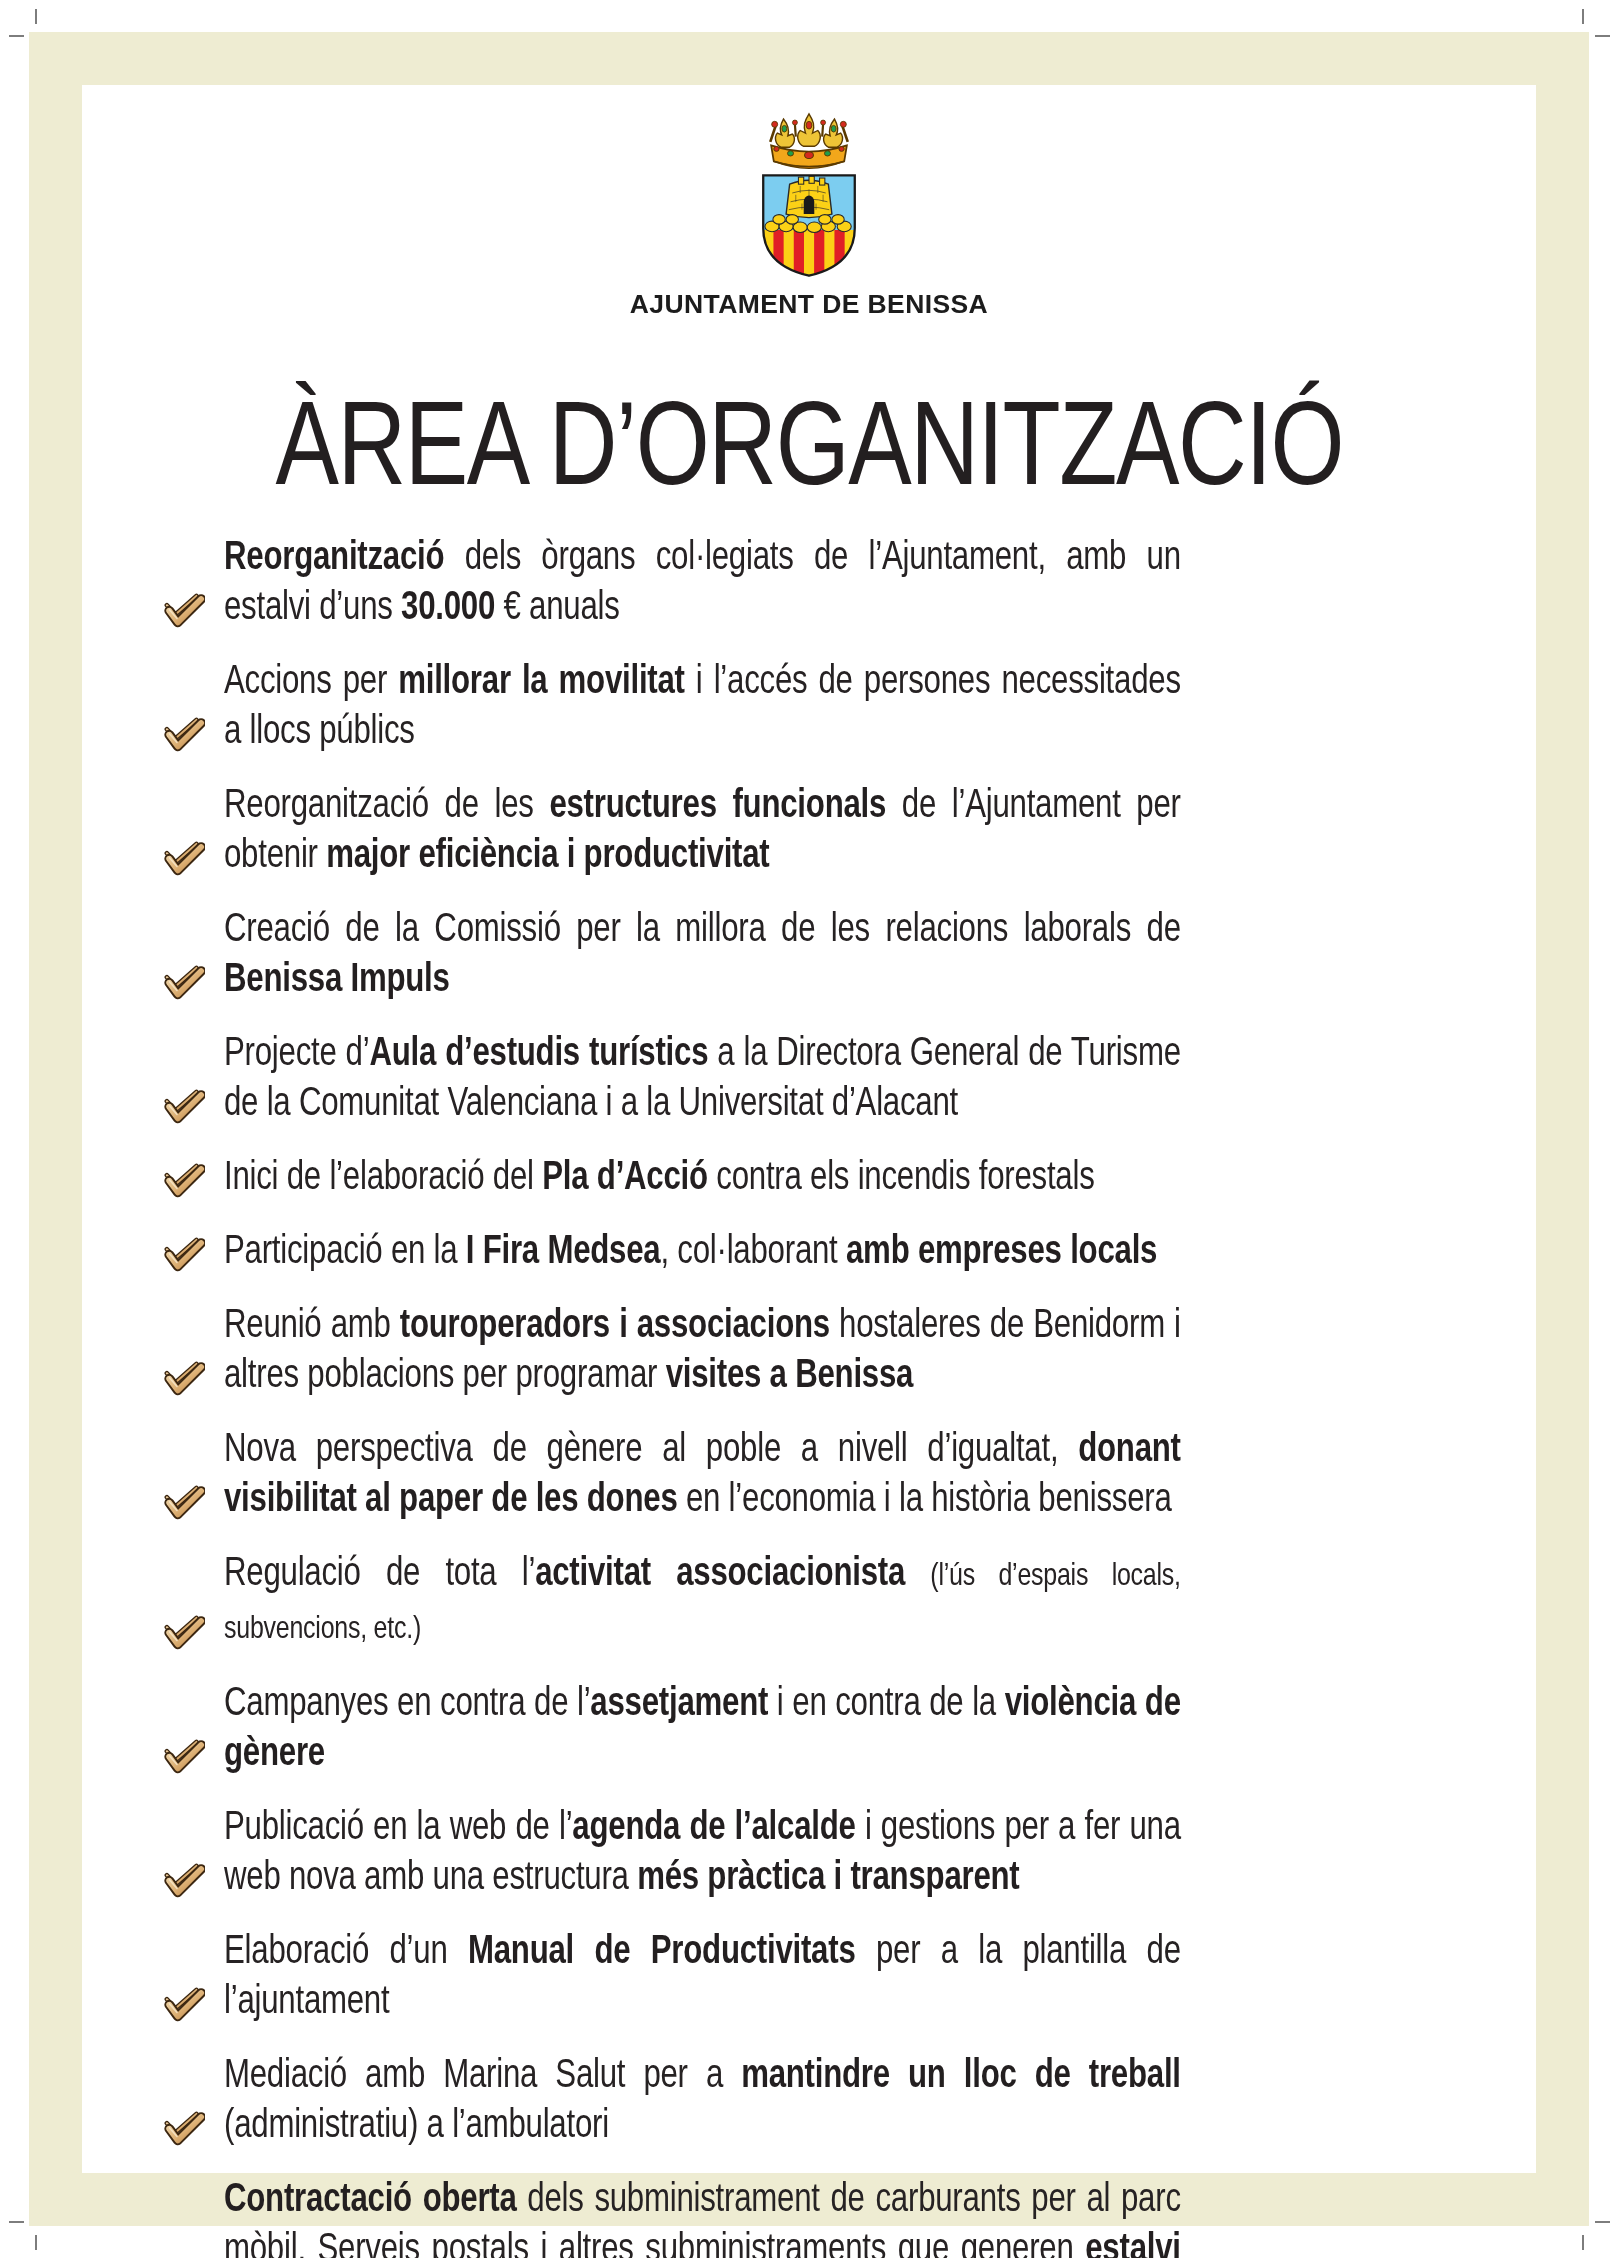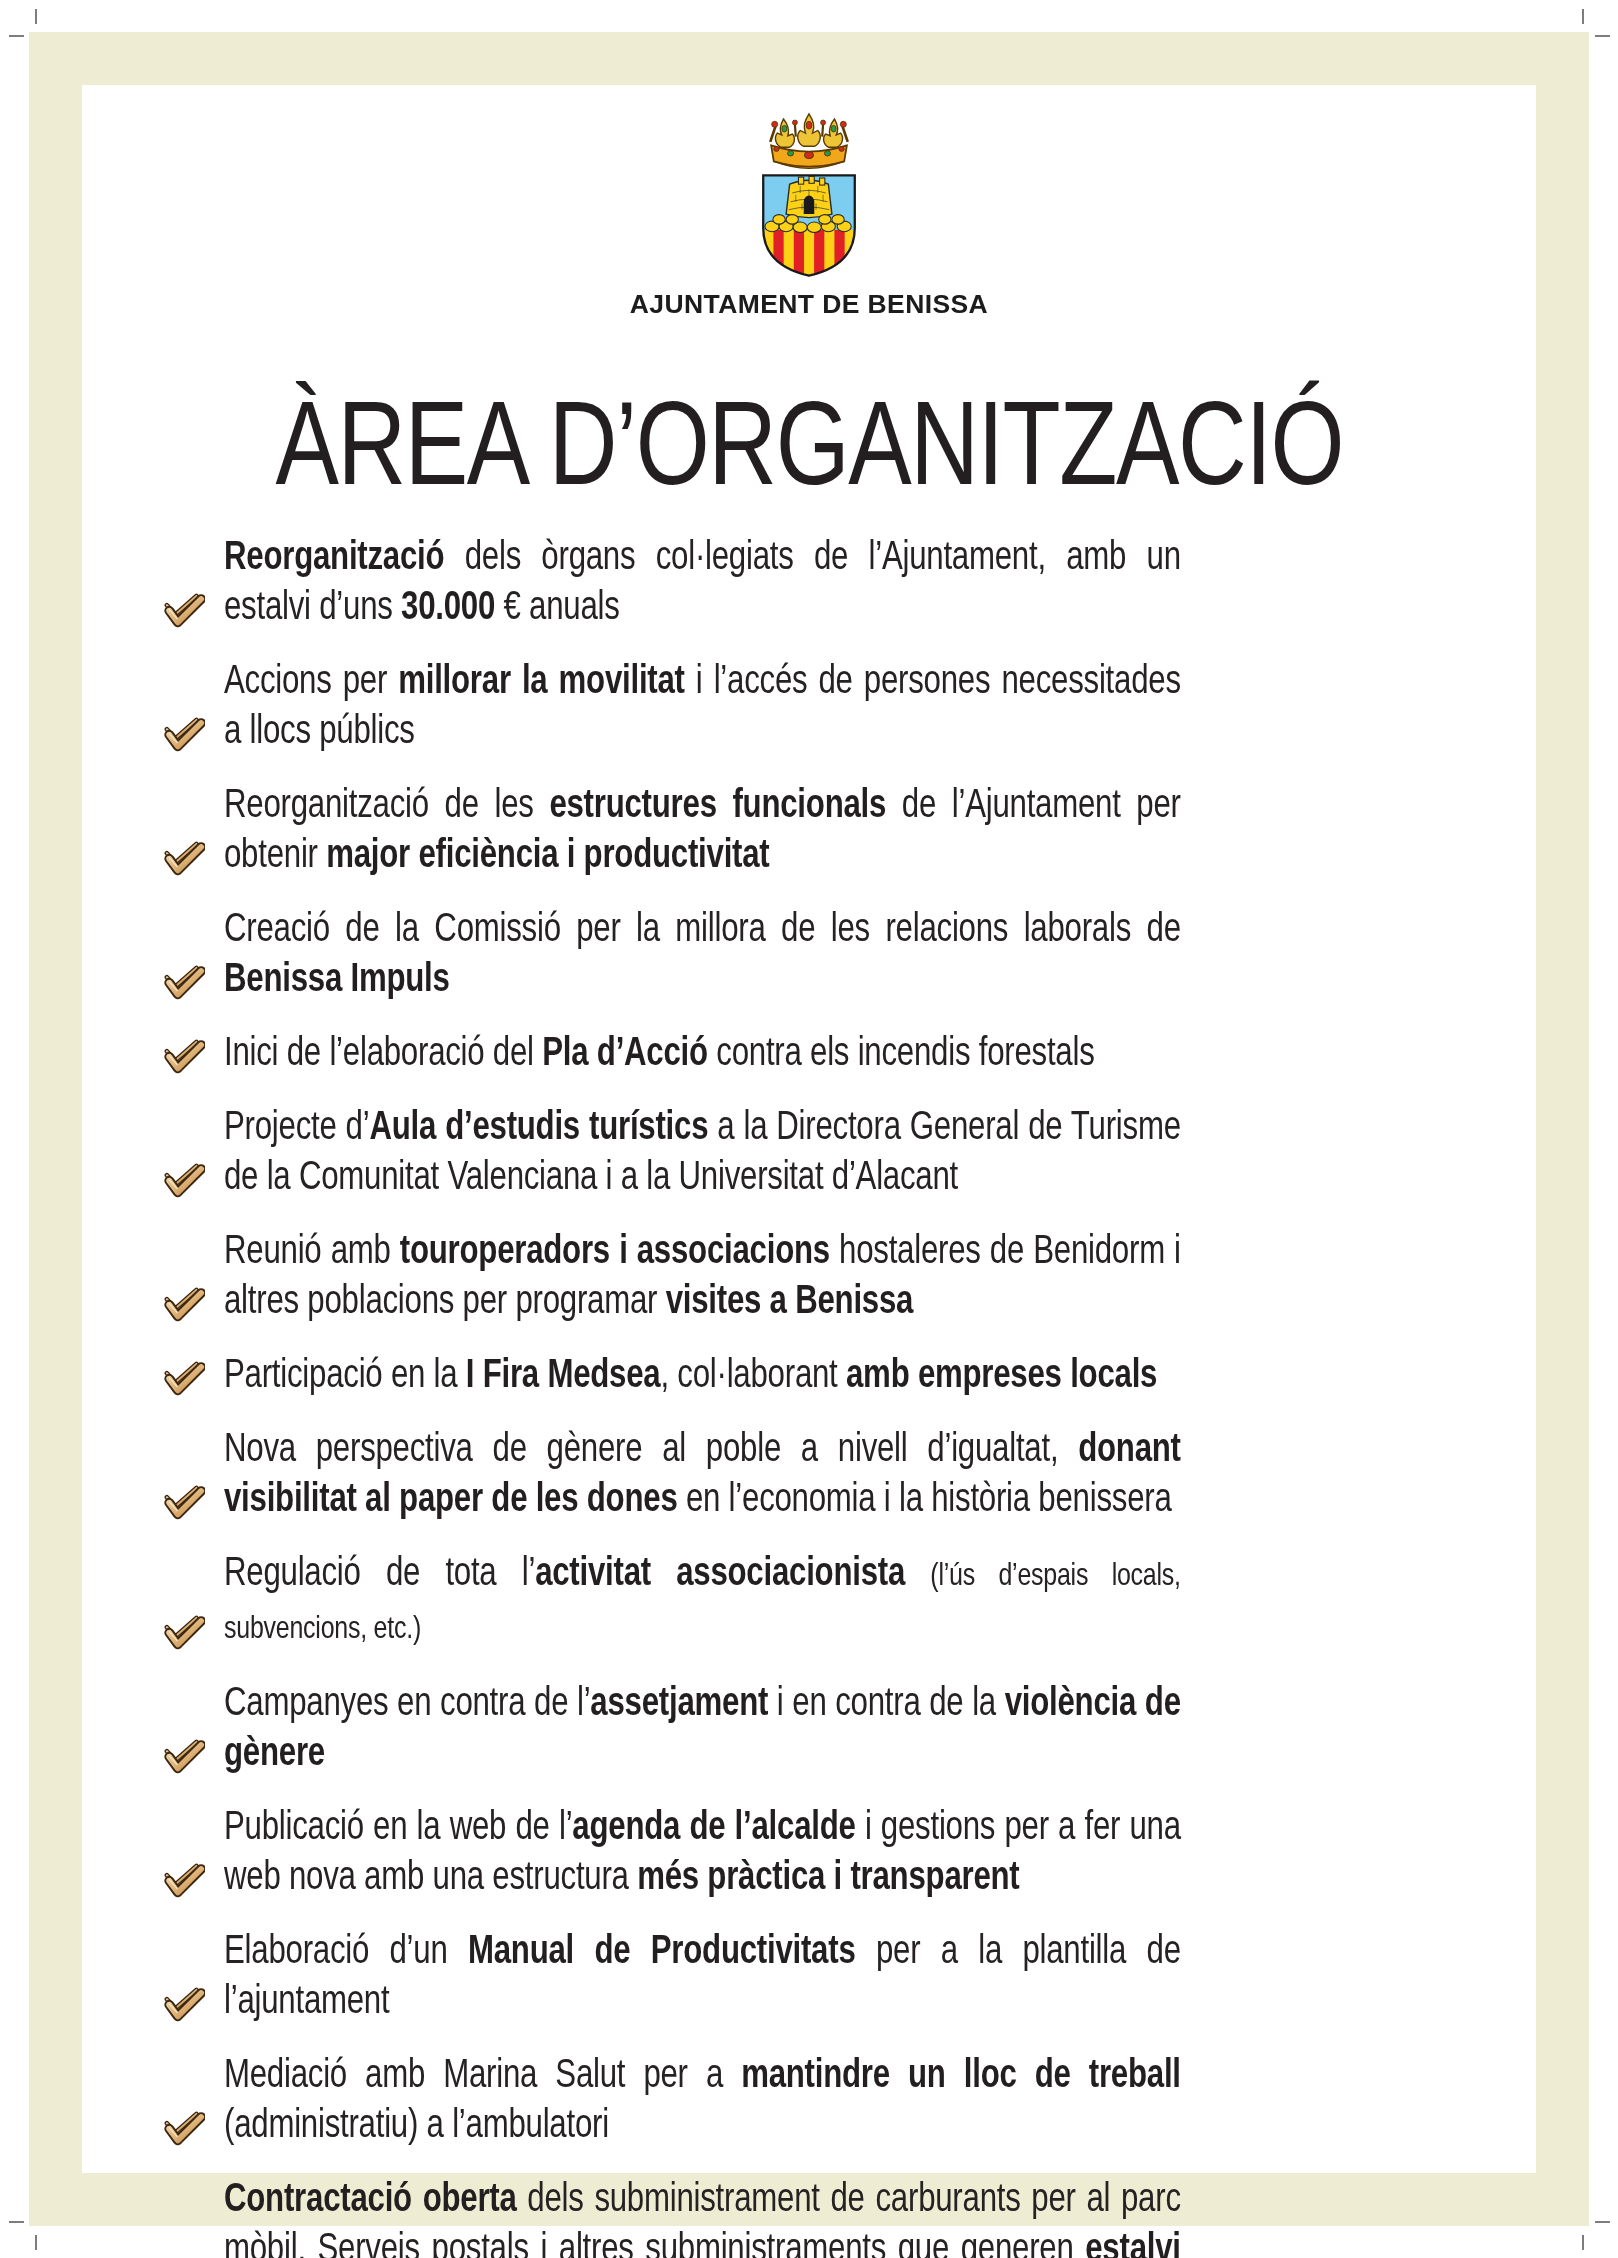--- a/index.html
+++ b/index.html
@@ -233,75 +233,75 @@
           <stop offset="0.55" stop-color="#ddb074"></stop>
           <stop offset="1" stop-color="#b97f3e"></stop>
         </linearGradient>
       </defs>
       <path d="M5,15 L16,27 L43,3" fill="none" stroke="#3c2711" stroke-width="6" stroke-linecap="round" stroke-linejoin="round"></path>
       <path d="M5,15 L16,27 L43,3" fill="none" stroke="url(#ckg)" stroke-width="2.6" stroke-linecap="round" stroke-linejoin="round"></path>
       <path d="M8,22 L19,37 L49,7" fill="none" stroke="#3c2711" stroke-width="12.5" stroke-linecap="round" stroke-linejoin="round"></path>
       <path d="M8,22 L19,37 L49,7" fill="none" stroke="url(#ckg)" stroke-width="7.5" stroke-linecap="round" stroke-linejoin="round"></path>
       <path d="M8.5,21 L18,32" stroke="#f7ead0" stroke-width="2" stroke-linecap="round" fill="none" opacity=".8"></path>
     </svg>
+    <p><span>Projecte d’</span><span class="b">Aula d’estudis turístics</span><span> a la Directora General de Turisme de la Comunitat Valenciana i a la Universitat d’Alacant</span></p>
+  </li>
+
+  <li class="item">
+    <svg class="ck" viewBox="0 0 54 46" aria-hidden="true">
+      <defs>
+        <linearGradient id="ckg" x1="0" y1="0" x2="1" y2="1">
+          <stop offset="0" stop-color="#f2ddb5"></stop>
+          <stop offset="0.55" stop-color="#ddb074"></stop>
+          <stop offset="1" stop-color="#b97f3e"></stop>
+        </linearGradient>
+      </defs>
+      <path d="M5,15 L16,27 L43,3" fill="none" stroke="#3c2711" stroke-width="6" stroke-linecap="round" stroke-linejoin="round"></path>
+      <path d="M5,15 L16,27 L43,3" fill="none" stroke="url(#ckg)" stroke-width="2.6" stroke-linecap="round" stroke-linejoin="round"></path>
+      <path d="M8,22 L19,37 L49,7" fill="none" stroke="#3c2711" stroke-width="12.5" stroke-linecap="round" stroke-linejoin="round"></path>
+      <path d="M8,22 L19,37 L49,7" fill="none" stroke="url(#ckg)" stroke-width="7.5" stroke-linecap="round" stroke-linejoin="round"></path>
+      <path d="M8.5,21 L18,32" stroke="#f7ead0" stroke-width="2" stroke-linecap="round" fill="none" opacity=".8"></path>
+    </svg>
     <p><span>Inici de l’elaboració del </span><span class="b">Pla d’Acció</span><span> contra els incendis forestals</span></p>
   </li>
 
   <li class="item">
     <svg class="ck" viewBox="0 0 54 46" aria-hidden="true">
       <defs>
         <linearGradient id="ckg" x1="0" y1="0" x2="1" y2="1">
           <stop offset="0" stop-color="#f2ddb5"></stop>
           <stop offset="0.55" stop-color="#ddb074"></stop>
           <stop offset="1" stop-color="#b97f3e"></stop>
         </linearGradient>
       </defs>
       <path d="M5,15 L16,27 L43,3" fill="none" stroke="#3c2711" stroke-width="6" stroke-linecap="round" stroke-linejoin="round"></path>
       <path d="M5,15 L16,27 L43,3" fill="none" stroke="url(#ckg)" stroke-width="2.6" stroke-linecap="round" stroke-linejoin="round"></path>
       <path d="M8,22 L19,37 L49,7" fill="none" stroke="#3c2711" stroke-width="12.5" stroke-linecap="round" stroke-linejoin="round"></path>
       <path d="M8,22 L19,37 L49,7" fill="none" stroke="url(#ckg)" stroke-width="7.5" stroke-linecap="round" stroke-linejoin="round"></path>
       <path d="M8.5,21 L18,32" stroke="#f7ead0" stroke-width="2" stroke-linecap="round" fill="none" opacity=".8"></path>
     </svg>
-    <p><span>Projecte d’</span><span class="b">Aula d’estudis turístics</span><span> a la Directora General de Turisme de la Comunitat Valenciana i a la Universitat d’Alacant</span></p>
+    <p><span>Participació en la </span><span class="b">I Fira Medsea</span><span>, col·laborant </span><span class="b">amb empreses locals</span></p>
   </li>
 
   <li class="item">
     <svg class="ck" viewBox="0 0 54 46" aria-hidden="true">
       <defs>
         <linearGradient id="ckg" x1="0" y1="0" x2="1" y2="1">
           <stop offset="0" stop-color="#f2ddb5"></stop>
           <stop offset="0.55" stop-color="#ddb074"></stop>
           <stop offset="1" stop-color="#b97f3e"></stop>
         </linearGradient>
       </defs>
       <path d="M5,15 L16,27 L43,3" fill="none" stroke="#3c2711" stroke-width="6" stroke-linecap="round" stroke-linejoin="round"></path>
       <path d="M5,15 L16,27 L43,3" fill="none" stroke="url(#ckg)" stroke-width="2.6" stroke-linecap="round" stroke-linejoin="round"></path>
       <path d="M8,22 L19,37 L49,7" fill="none" stroke="#3c2711" stroke-width="12.5" stroke-linecap="round" stroke-linejoin="round"></path>
       <path d="M8,22 L19,37 L49,7" fill="none" stroke="url(#ckg)" stroke-width="7.5" stroke-linecap="round" stroke-linejoin="round"></path>
       <path d="M8.5,21 L18,32" stroke="#f7ead0" stroke-width="2" stroke-linecap="round" fill="none" opacity=".8"></path>
     </svg>
     <p><span>Reunió amb </span><span class="b">touroperadors i associacions</span><span> hostaleres de Benidorm i altres poblacions per programar </span><span class="b">visites a Benissa</span></p>
-  </li>
-
-  <li class="item">
-    <svg class="ck" viewBox="0 0 54 46" aria-hidden="true">
-      <defs>
-        <linearGradient id="ckg" x1="0" y1="0" x2="1" y2="1">
-          <stop offset="0" stop-color="#f2ddb5"></stop>
-          <stop offset="0.55" stop-color="#ddb074"></stop>
-          <stop offset="1" stop-color="#b97f3e"></stop>
-        </linearGradient>
-      </defs>
-      <path d="M5,15 L16,27 L43,3" fill="none" stroke="#3c2711" stroke-width="6" stroke-linecap="round" stroke-linejoin="round"></path>
-      <path d="M5,15 L16,27 L43,3" fill="none" stroke="url(#ckg)" stroke-width="2.6" stroke-linecap="round" stroke-linejoin="round"></path>
-      <path d="M8,22 L19,37 L49,7" fill="none" stroke="#3c2711" stroke-width="12.5" stroke-linecap="round" stroke-linejoin="round"></path>
-      <path d="M8,22 L19,37 L49,7" fill="none" stroke="url(#ckg)" stroke-width="7.5" stroke-linecap="round" stroke-linejoin="round"></path>
-      <path d="M8.5,21 L18,32" stroke="#f7ead0" stroke-width="2" stroke-linecap="round" fill="none" opacity=".8"></path>
-    </svg>
-    <p><span>Participació en la </span><span class="b">I Fira Medsea</span><span>, col·laborant </span><span class="b">amb empreses locals</span></p>
   </li>
 
   <li class="item">
     <svg class="ck" viewBox="0 0 54 46" aria-hidden="true">
       <defs>
         <linearGradient id="ckg" x1="0" y1="0" x2="1" y2="1">
           <stop offset="0" stop-color="#f2ddb5"></stop>
           <stop offset="0.55" stop-color="#ddb074"></stop>
           <stop offset="1" stop-color="#b97f3e"></stop>
         </linearGradient>

